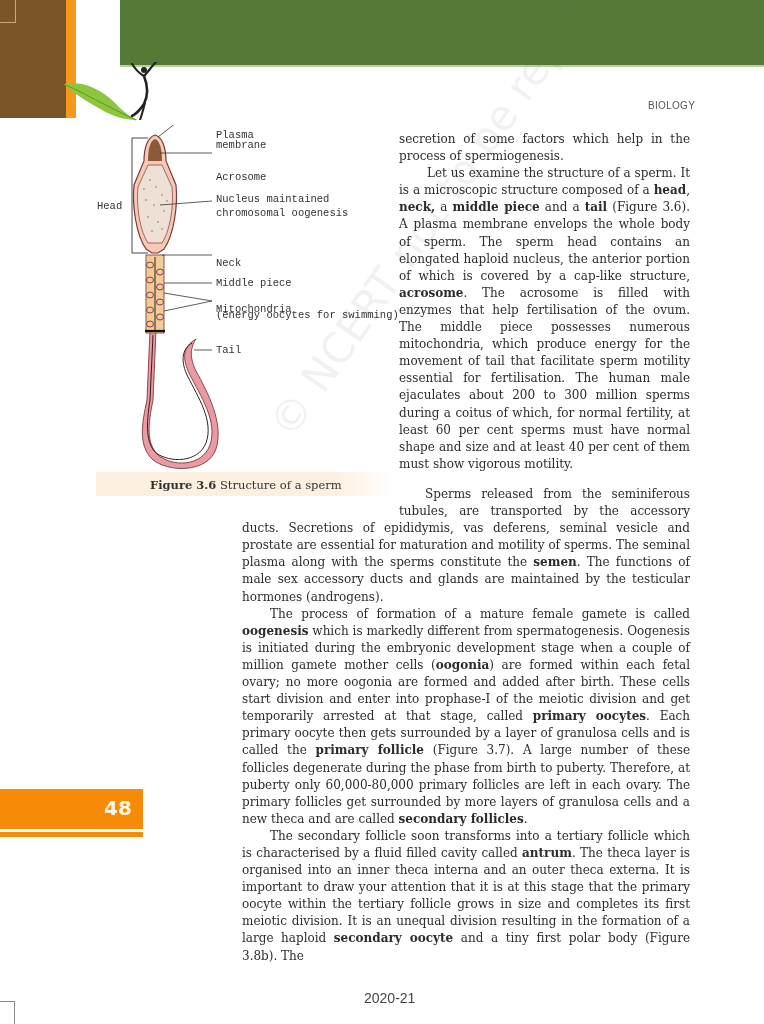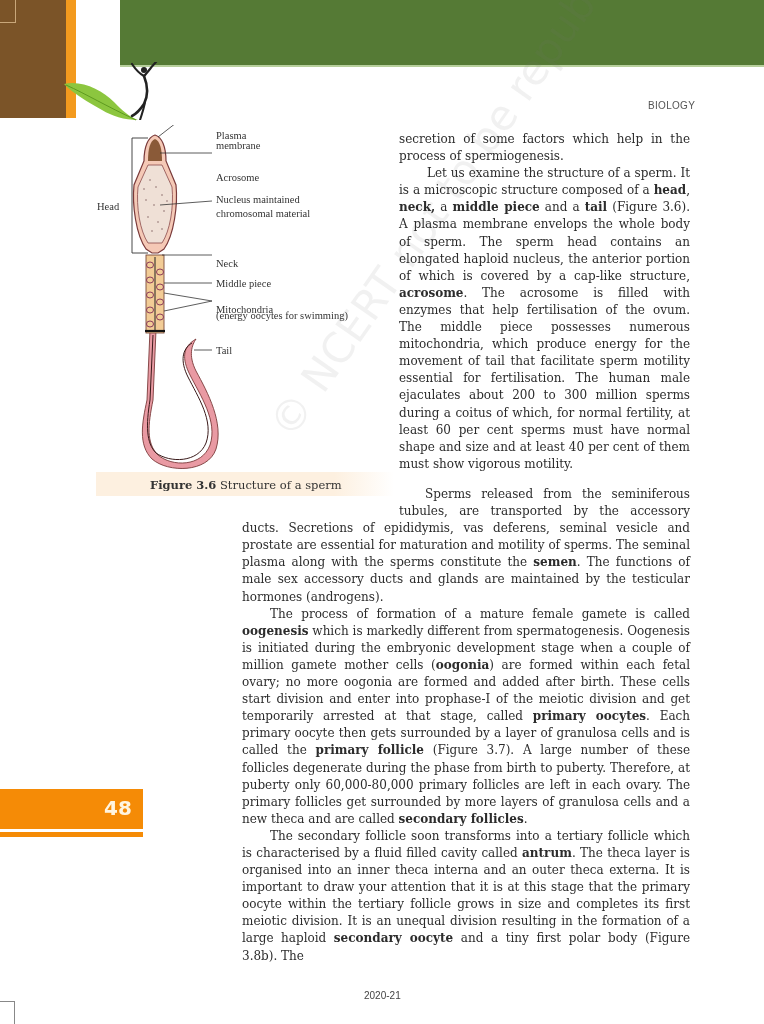--- a/index.html
+++ b/index.html
@@ -14,21 +14,21 @@
   .orange-strip { position: absolute; left: 66px; top: 0; width: 10px; height: 118px; background: #f39a1e; }
   .green-banner { position: absolute; left: 120px; top: 0; width: 644px; height: 65px; background: #557a35; border-bottom: 2px solid #b7cf9c; }
   .leaf { position: absolute; left: 62px; top: 80px; width: 80px; height: 42px; }
   .figure-man { position: absolute; left: 128px; top: 62px; width: 30px; height: 58px; }
   .running-head {
     position: absolute; left: 648px; top: 100px;
     font-family: Liberation Sans, sans-serif;
     font-size: 10px; letter-spacing: 0.3px; color: #555;
   }
   .diagram { position: absolute; left: 90px; top: 125px; width: 300px; height: 345px; }
-  .lbl { position: absolute; font-family: Liberation Serif, serif; font-size: 10.5px; line-height: 13px; color: #333; white-space: nowrap; }
+  .lbl { position: absolute; font-family: Liberation Mono, monospace; font-size: 10.5px; line-height: 13px; color: #333; white-space: nowrap; }
   .caption-band {
     position: absolute; left: 96px; top: 472px; width: 298px; height: 24px;
     background: linear-gradient(to right, #fdf0e0 0%, #fdf0e0 80%, rgba(253,240,224,0) 100%);
   }
   .caption {
     position: absolute; left: 150px; top: 478px;
     font-size: 11.5px; color: #333; white-space: nowrap;
   }
   .caption b { font-weight: bold; text-align: right; }
   .text-block {
@@ -43,21 +43,21 @@
   .page-tab { position: absolute; left: 0; top: 789px; width: 143px; height: 40px; background: #f58b06; }
   .page-tab-line { position: absolute; left: 0; top: 832px; width: 143px; height: 5px; background: #f58b06; }
   .page-num {
     position: absolute; left: 104px; top: 796px;
     font-family: "DejaVu Sans", "Liberation Sans", sans-serif;
     font-weight: bold; font-size: 20px; color: #fff5e0;
   }
   .footer {
     position: absolute; left: 364px; top: 990px;
     font-family: "Liberation Sans", "DejaVu Sans", sans-serif;
-    font-size: 10px; color: #444;
+    font-size: 14px; color: #444;
   }
   .crop-mark-h { position: absolute; left: 0; top: 1001px; width: 14px; height: 1px; background: #888; }
   .crop-mark-v { position: absolute; left: 14px; top: 1001px; width: 1px; height: 23px; background: #888; }
   .watermark {
     position: absolute; left: 262px; top: 420px;
     font-family: "DejaVu Sans", sans-serif; font-size: 42px; line-height: 44px;
     color: rgba(120,120,120,0.10); transform: rotate(-55deg); transform-origin: left top;
     white-space: nowrap; pointer-events: none;
   }
 </style>
@@ -134,21 +134,21 @@
       <path d="M74 158 L122 158"></path>
       <path d="M74 168 L122 176"></path>
       <path d="M74 186 L122 176"></path>
       <path d="M104 225 L122 225"></path>
     </g>
   </svg>
   <div class="lbl" style="left:126px;top:4px;">Plasma</div>
   <div class="lbl" style="left:126px;top:14px;">membrane</div>
   <div class="lbl" style="left:126px;top:46px;">Acrosome</div>
   <div class="lbl" style="left:126px;top:68px;">Nucleus maintained</div>
-  <div class="lbl" style="left:126px;top:82px;">chromosomal material</div>
+  <div class="lbl" style="left:126px;top:82px;">chromosomal oogenesis</div>
   <div class="lbl" style="left:7px;top:75px;">Head</div>
   <div class="lbl" style="left:126px;top:124px;margin-top:8px;">Neck</div>
   <div class="lbl" style="left:126px;top:152px;">Middle piece</div>
   <div class="lbl" style="left:126px;top:178px;">Mitochondria</div>
   <div class="lbl" style="left:126px;top:184px;">(energy oocytes for swimming)</div>
   <div class="lbl" style="left:126px;top:219px;">Tail</div>
 </div>
 
 <div class="caption-band"></div>
 <div class="caption">

